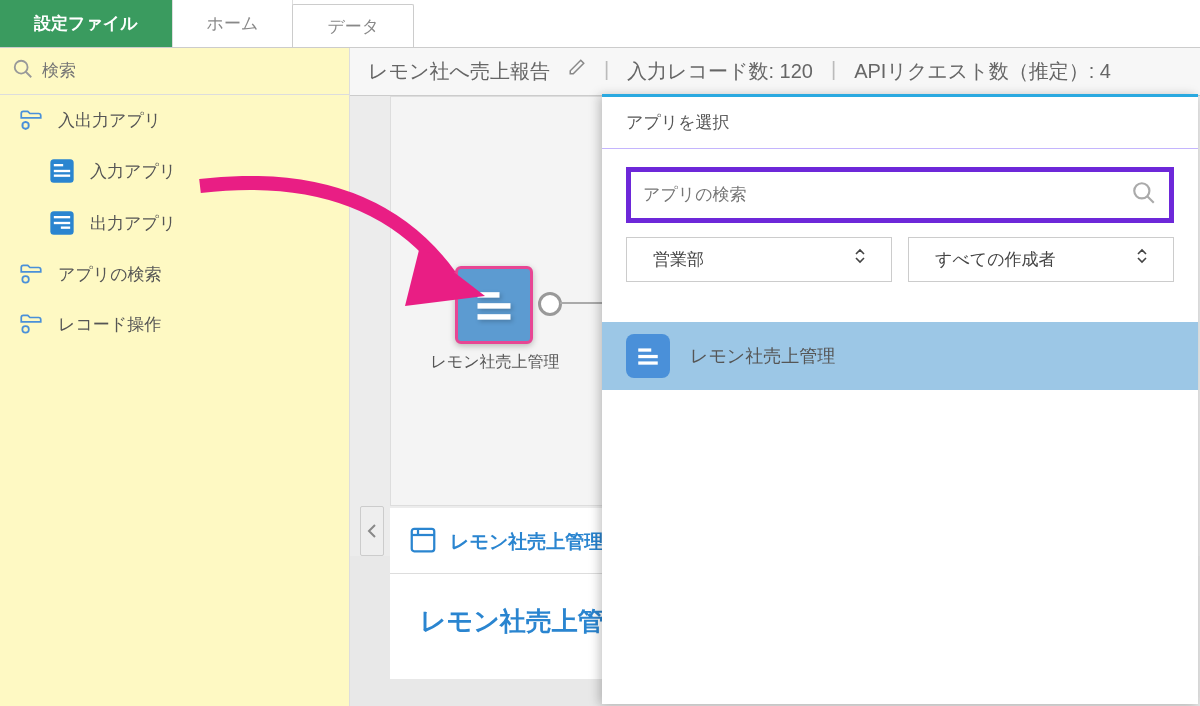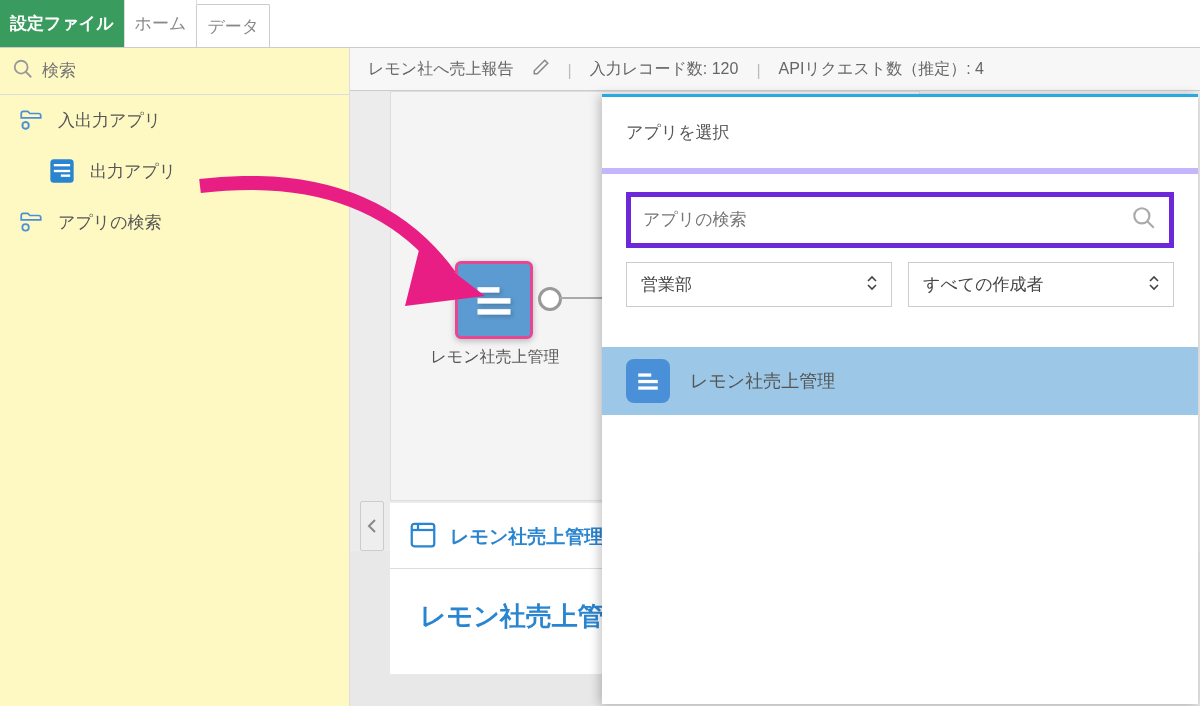--- a/index.html
+++ b/index.html
@@ -3,56 +3,56 @@
 <meta charset="utf-8">
 <style>
 * { box-sizing: border-box; margin: 0; padding: 0; }
 body {
   font-family: "Hiragino Kaku Gothic ProN", "メイリオ", Meiryo, sans-serif;
   background: #e8e8e8; width: 1200px; height: 706px; overflow: hidden;
   color: #666; position: relative;
 }
 
 .top-tabs { display: flex; align-items: stretch; height: 48px; background: #fff; border-bottom: 1px solid #ccc;}
-.top-tab { display: flex; align-items: center; padding: 0 10px; font-size: 17px; color: #888; cursor: pointer; border-right: 1px solid #ddd; }
+.top-tab { display: flex; align-items: center; padding: 0 34px; font-size: 17px; color: #888; cursor: pointer; border-right: 1px solid #ddd; }
 .top-tab.active-green { background: #2e8b57; background: #3a9b5f; color: #fff; font-weight: 600; }
 .top-tab.active-green{ background:#3a9b5f;}
 .top-tab.data-tab { border:1px solid #ccc; border-bottom:none; margin-top:4px; margin-left:-1px; background:#fff; border-top-left-radius:2px; border-top-right-radius:2px; position:relative; z-index:2;}
 .app-row { display:flex; }
 .sidebar { width: 350px; background:#fef9c3; border-right:1px solid #ddd; height: 658px;}
 .search-bar { display:flex; align-items:center; padding:10px 12px; border-bottom:1px solid #ddd;}
 .search-bar input { border:none; background:transparent; font-size:17px; flex:1; outline:none; padding-left:8px; color:#888;}
 .side-item { display:flex; align-items:center; padding:12px 18px; font-size:17px; color:#555; cursor:pointer;}
 .side-sub { padding-left: 48px; }
 .side-item .ico { margin-right:14px; display:flex;}
 .main { flex:1; position:relative; }
-.status-bar { display:flex; align-items:flex-end; padding:10px 18px; gap:18px; font-size:16px; color:#666; border-bottom:1px solid #ccc; background:#f7f7f7;}
+.status-bar { display:flex; align-items:flex-start; padding:10px 18px; gap:18px; font-size:20px; color:#666; border-bottom:1px solid #ccc; background:#f7f7f7;}
 .status-sep { color:#bbb; }
 .canvas-area { position:relative; height:460px; background:#ececec; margin:0 0 0 0;}
 .canvas-panel { position: absolute; left:40px; top:0; width:530px; height:410px; background:#f4f4f4; border:1px solid #ddd;}
 .node { position:absolute; left:105px; top:170px; width:78px; height:78px; background:#5c9bd1; border:3px solid #e74694; border-radius:6px; display:flex; align-items:center; justify-content:center; box-shadow:0 2px 6px rgba(0,0,0,0.25);}
 .node svg { filter: drop-shadow(2px 2px 2px rgba(0,0,0,0.2));}
 .node-label { position:absolute; left:70px; top:256px; width:150px; text-align:center; font-size:16px; color:#555;}
 .connector-circle{ position:absolute; left:188px; top:196px; width:24px; height:24px; border:3px solid #999; border-radius:50%; background:#fff;}
 .line-right { position:absolute; left:210px; top:206px; width:400px; height:2px; background:#aaa;}
 .collapse-handle { position:absolute; left:10px; top:410px; width:24px; height:50px; background:#eee; border:1px solid #ccc; display:flex; align-items:center; justify-content:center; font-size:16px; color:#888; cursor:pointer; border-radius:2px;}
 .bottom-panel { position:absolute; left:40px; top:412px; width:530px; border-top:3px solid #fff; background:#fff; padding:0;}
 .bottom-panel-header { display:flex; align-items:center; padding:14px 18px; border-bottom:1px solid #ddd; }
 .bottom-panel-header .ico{ margin-right:12px;}
 .bottom-panel-header span.title { color:#2a85d0; font-weight:bold; font-size:19px;}
 .bottom-panel-body { padding: 30px 20px 40px 30px;}
 .bottom-panel-body .big { color:#2a85d0; font-weight:bold; font-size:26px;}
 
 .popup { position:absolute; left:602px; top:94px; width:596px; height:610px; background:#fff; border-top:3px solid #2aa9e0; box-shadow:-4px 0 10px rgba(0,0,0,0.15), 0 4px 10px rgba(0,0,0,0.1);}
-.popup-title { padding:24px 24px; font-size:17px; color:#555; border-bottom:6px solid #c4b5fd;}
+.popup-title { padding:14px 24px; font-size:17px; color:#555; border-bottom:1px solid #c4b5fd;}
 .popup-body { padding: 18px 24px;}
 .popup-search { display:flex; align-items:center; border:5px solid #6d28d9; padding:8px 12px; margin-bottom:14px;}
 .popup-search input { flex:1; border:none; outline:none; font-size:17px; color:#888;}
 .selects-row { display:flex; gap:16px; margin-bottom:22px;}
-.select-box { flex:1; border:1px solid #ccc; padding:10px 14px; font-size:17px; display:flex; justify-content:space-between; align-items:flex-end; cursor:pointer; color:#444;gap:6px;}
+.select-box { flex:1; border:1px solid #ccc; padding:10px 26px; font-size:17px; display:flex; justify-content:space-between; align-items:flex-start; cursor:pointer; color:#444;gap:6px;}
 .app-list-item { display:flex; align-items:center; padding:12px 24px; font-size:18px; cursor:pointer; color:#555;}
 .app-list-item.selected { background:#9cc7e6;}
 .app-list-item .app-ico { width:44px; height:44px; background:#4a90d9; border-radius:8px; display:flex; align-items:center; justify-content:center; margin-right:20px;}
 
 .arrow-anno { position:absolute; left:190px; top:176px; pointer-events:none; z-index:5;}
 </style>
 </head>
 <body>
 
 <div class="arrow-anno">
@@ -93,36 +93,56 @@
             <circle cx="7" cy="17" r="3"></circle>
             <path d="M7 13v1M7 20v1M4 17h1M9 17h1"></path>
           </svg>
       </span>
       <span>入出力アプリ</span>
     </div>
     <div class="side-item side-sub">
       <span class="ico">
         <svg width="28" height="28" viewBox="0 0 24 24">
             <rect x="2" y="2" width="20" height="20" rx="3" fill="#2a85d0"></rect>
+            <rect x="5" y="6" width="8" height="2" fill="#fff"></rect>
+            <rect x="5" y="11" width="14" height="2" fill="#fff"></rect>
+            <rect x="5" y="15" width="14" height="2" fill="#fff"></rect>
+          </svg>
+      </span>
+      <span>入力アプリ</span>
+    </div>
+    <div class="side-item side-sub">
+      <span class="ico">
+        <svg width="28" height="28" viewBox="0 0 24 24">
+            <rect x="2" y="2" width="20" height="20" rx="3" fill="#2a85d0"></rect>
             <rect x="5" y="6" width="14" height="2" fill="#fff"></rect>
             <rect x="5" y="11" width="14" height="2" fill="#fff"></rect>
             <rect x="11" y="15" width="8" height="2" fill="#fff"></rect>
           </svg>
       </span>
       <span>出力アプリ</span>
     </div>
 
     <div class="side-item">
       <span class="ico">
         <svg width="26" height="26" viewBox="0 0 24 24" fill="none" stroke="#4a90d9" stroke-width="1.6">
             <path d="M3 6a2 2 0 012-2h4l2 2h8a2 2 0 012 2v2H3V6z"></path>
             <circle cx="7" cy="17" r="3"></circle>
           </svg>
       </span>
       <span>アプリの検索</span>
+    </div>
+    <div class="side-item">
+      <span class="ico">
+        <svg width="26" height="26" viewBox="0 0 24 24" fill="none" stroke="#4a90d9" stroke-width="1.6">
+            <path d="M3 6a2 2 0 012-2h4l2 2h8a2 2 0 012 2v2H3V6z"></path>
+            <circle cx="7" cy="17" r="3"></circle>
+          </svg>
+      </span>
+      <span>レコード操作</span>
     </div>
   </div>
 
   <div class="main">
     <div class="status-bar">
       <span>レモン社へ売上報告</span>
       <span>
         <svg width="18" height="18" viewBox="0 0 24 24" fill="none" stroke="#888" stroke-width="2">
             <path d="M17 3l4 4L7 21H3v-4L17 3z"></path>
           </svg>

